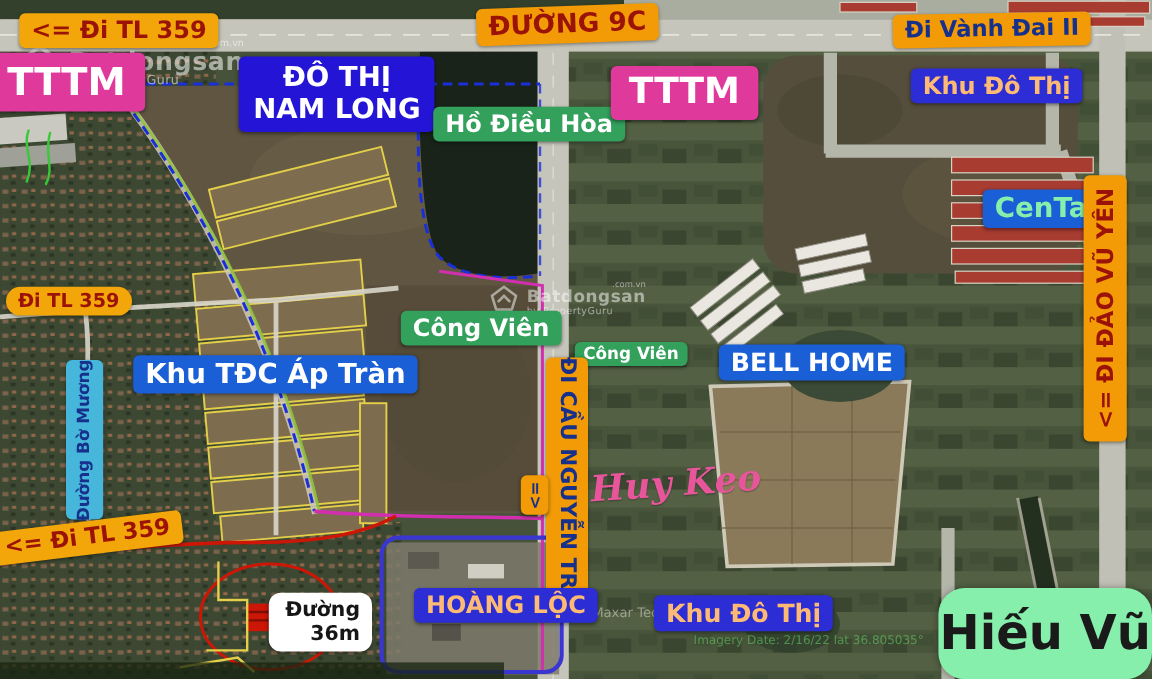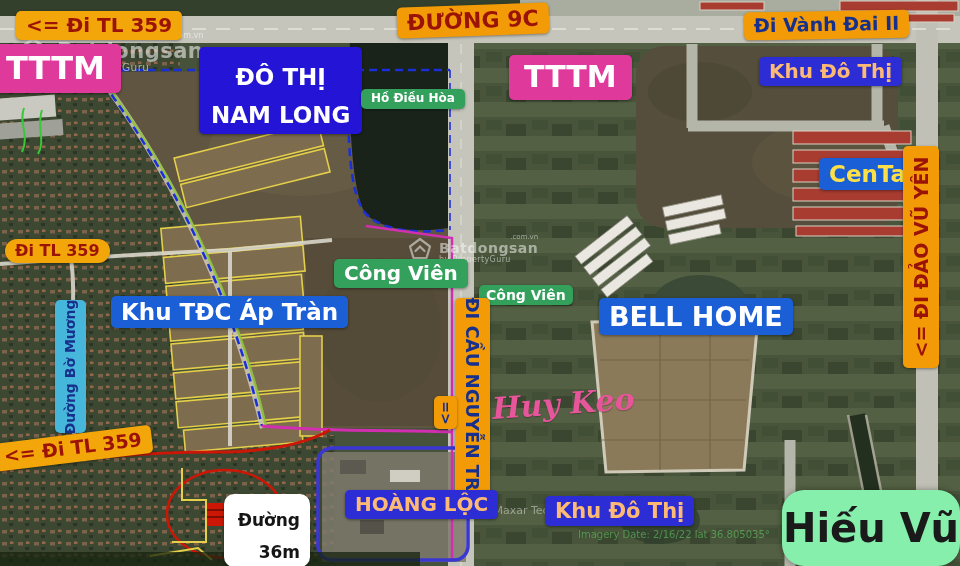--- a/index.html
+++ b/index.html
@@ -13,21 +13,21 @@
   .orange{background:var(--badgeOrange);color:var(--textNavy);}
   .orange-red{background:var(--badgeOrange);color:var(--textRed);}
   .pink{background:var(--badgePink);color:#fff;}
   .blue-deep{background:var(--badgeBlueDeep);color:#fff;}
   .blue{background:var(--badgeBlue);color:#ffffff;}
   .indigo{background:var(--badgeIndigo);color:#fdba74;}
   .green{background:var(--badgeGreen);color:#fff;}
   .cyan{background:var(--badgeCyan);color:var(--textNavy);}
   .white{background:#fff;color:#161616;}
   .center{text-align:center;}
-  .center span{display:block;margin-top:12px;}
+  .center span{display:block;}
 
   .vbadge{position:absolute;display:flex;align-items:center;justify-content:center;
           font-weight:bold;border-radius:5px;box-shadow:0 1px 3px rgba(0,0,0,.4);}
   .vbadge .vt{transform:rotate(-90deg);white-space:nowrap;}
   .vbadge.down .vt{transform:rotate(90deg);}
 
   .script{position:absolute;font-family:"DejaVu Serif","Liberation Serif",serif;
           font-style:italic;font-weight:bold;color:var(--handwritingPink);
           transform:rotate(-4deg);text-shadow:0 1px 1px rgba(0,0,0,.25);}
 
@@ -224,46 +224,46 @@
 
   <div class="badge orange" style="left:744px;top:11px;font-size:19px;transform:rotate(-1deg);">Đi Vành Đai II</div>
 
   <div class="badge pink" style="left:-10px;top:44px;font-size:32px;padding:6px 16px;">TTTM</div>
 
   <div class="badge blue-deep center" style="left:199px;top:47px;font-size:23px;padding:5px 12px;">
     <span>ĐÔ THỊ</span>
     <span>NAM LONG</span>
   </div>
 
-  <div class="badge green" style="left:361px;top:89px;font-size:12px;">Hồ Điều Hòa</div>
+  <div class="badge green" style="left:361px;top:89px;font-size:20px;">Hồ Điều Hòa</div>
 
   <div class="badge pink" style="left:509px;top:55px;font-size:30px;padding:5px 15px;">TTTM</div>
 
   <div class="badge indigo" style="left:759px;top:57px;font-size:20px;">Khu Đô Thị</div>
 
-  <div class="badge blue" style="left:819px;top:158px;font-size:23px;color:#fde047;text-align:center;">CenTa</div>
+  <div class="badge blue" style="left:819px;top:158px;font-size:23px;color:#86efac;text-align:center;">CenTa</div>
 
   <div class="vbadge" style="left:903px;top:146px;width:36px;height:222px;font-size:19px;
        background:var(--badgeOrange);color:var(--textRed);">
     <span class="vt">&lt;=  ĐI ĐẢO VŨ YÊN</span>
   </div>
 
   <div class="badge yellow" style="left:5px;top:239px;font-size:16px;border-radius:12px;">Đi TL 359</div>
 
   <div class="vbadge cyan" style="left:55px;top:300px;width:31px;height:133px;font-size:14px;">
     <span class="vt">Đường Bờ Mương</span>
   </div>
 
   <div class="badge blue" style="left:111px;top:296px;font-size:23px;">Khu TĐC Áp Tràn</div>
 
   <div class="badge green" style="left:334px;top:259px;font-size:20px;">Công Viên</div>
 
   <div class="badge green" style="left:479px;top:285px;font-size:14px;padding:2px 7px;">Công Viên</div>
 
-  <div class="badge blue" style="left:599px;top:298px;font-size:27px;">BELL HOME</div>
+  <div class="badge blue" style="left:599px;top:287px;font-size:21px;">BELL HOME</div>
 
   <div class="vbadge down" style="left:455px;top:298px;width:35px;height:212px;font-size:18px;
        background:var(--badgeOrange);color:var(--textNavy);">
     <span class="vt">ĐI CẦU NGUYỄN TRÃI</span>
   </div>
 
   <div class="vbadge down" style="left:434px;top:396px;width:23px;height:33px;font-size:14px;
        background:var(--badgeOrange);color:var(--textNavy);">
     <span class="vt">=&gt;</span>
   </div>

